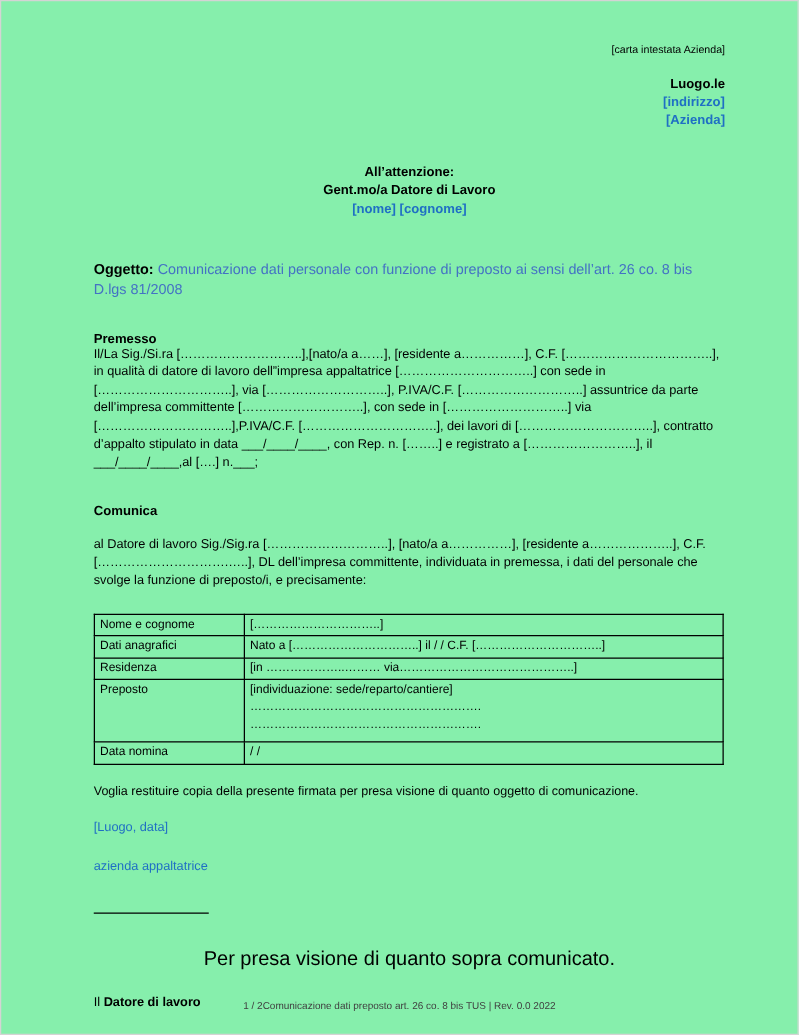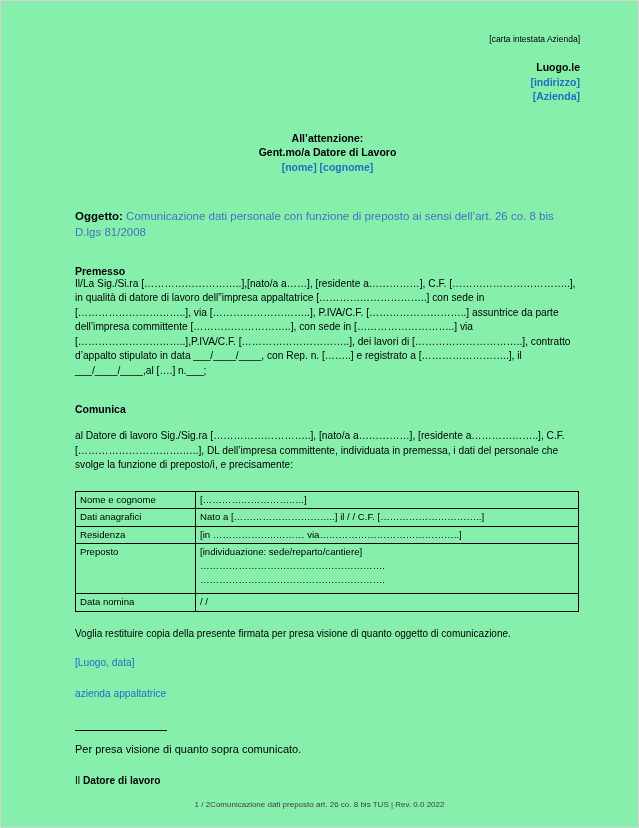--- a/index.html
+++ b/index.html
@@ -116,22 +116,23 @@
     line-height: 1.42;
   }
   .sigblock .role { font-weight: bold; }
   .sigblock .sub { color: #1f6fc4; }
   .sigline {
     width: 92px;
     border-top: 1.4px solid #000000;
     margin-top: 28px;
   }
   .presa {
-    font-size: 11px;
-    margin-top: 12px;
+    font-size: 16px;
+    margin-top: 28px;
+    text-align: center;
   }
 
   
   .footer {
     position: absolute;
     left: 0;
     right: 0;
     bottom: 18px;
     font-size: 8px;
     color: #3f3f3f;

